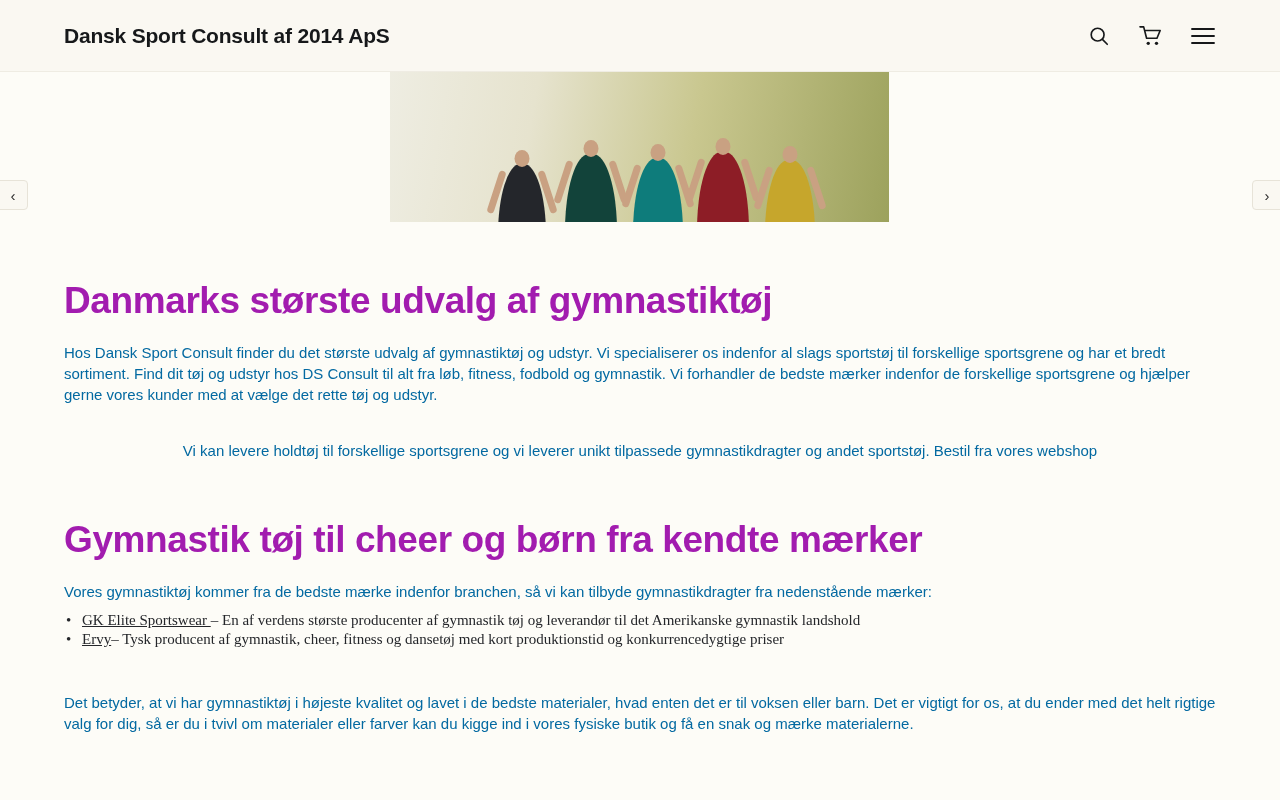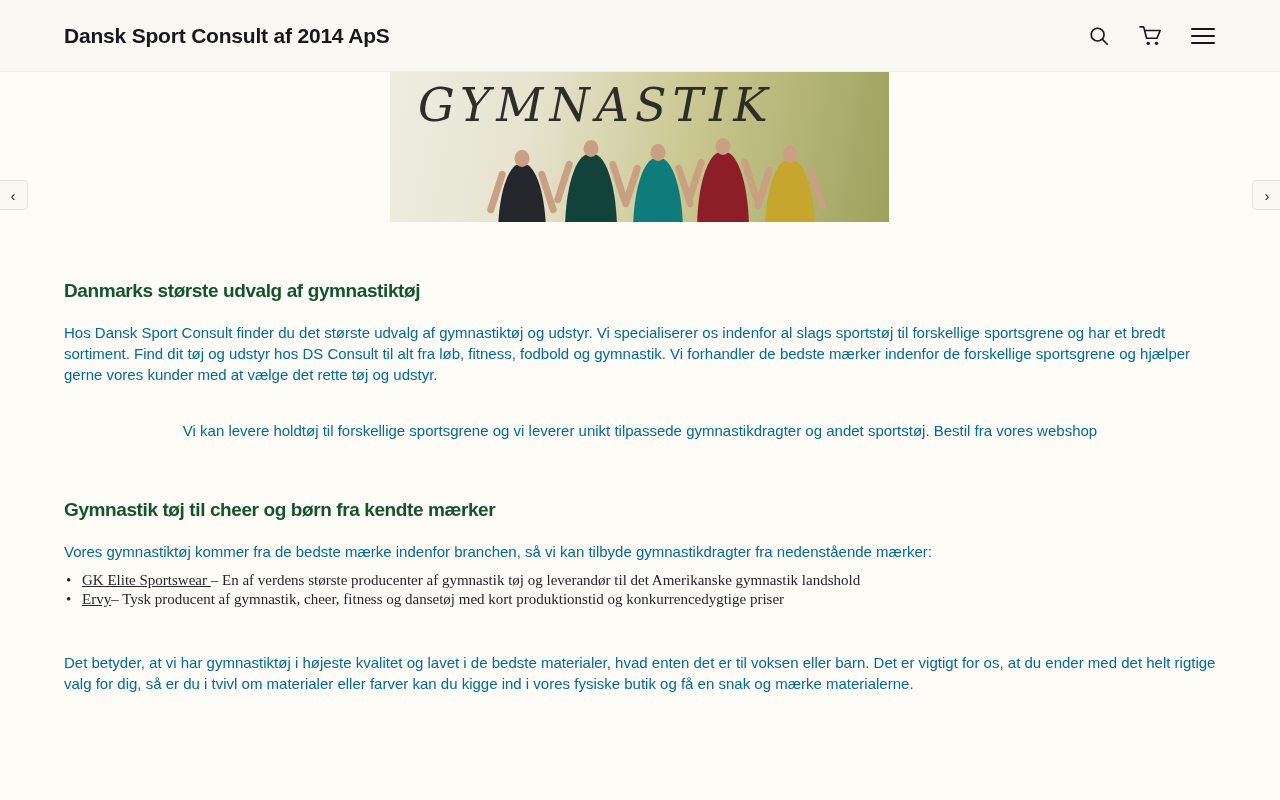--- a/index.html
+++ b/index.html
@@ -127,25 +127,25 @@
     line-height: 1;
   }
   .slider-arrow.prev { left: -2px; border-radius: 0 4px 4px 0; }
   .slider-arrow.next { right: -2px; border-radius: 4px 0 0 4px; }
 
   
   .content {
     padding: 0 64px;
   }
   h2.section-title {
-    font-size: 19px;
+    font-size: 37px;
     font-weight: bold;
     letter-spacing: -0.4px;
     margin: 58px 0 20px 0;
-    color: #14532d;
+    color: #a21caf;
   }
   h2.section-title.second { margin-top: 58px; }
   p.body-text {
     font-size: 15px;
     line-height: 21px;
     margin: 0 0 0 0;
     color: #0369a1;
     max-width: 1152px;
   }
   p.spaced { margin-top: 35px; text-align: center; }
@@ -200,21 +200,20 @@
         <line x1="1" y1="2" x2="23" y2="2"></line>
         <line x1="1" y1="9" x2="23" y2="9"></line>
         <line x1="1" y1="16" x2="23" y2="16"></line>
       </svg>
     </button>
   </div>
 </header>
 
 <section class="hero">
   <div class="hero-banner">
-    <div class="hero-word">GYMNASTIK</div>
     <div class="gymnast g1">
         <span class="g-head"></span>
         <span class="g-arm l"></span>
         <span class="g-arm r"></span>
       </div>
     <div class="gymnast g2">
         <span class="g-head"></span>
         <span class="g-arm l"></span>
         <span class="g-arm r"></span>
       </div>

